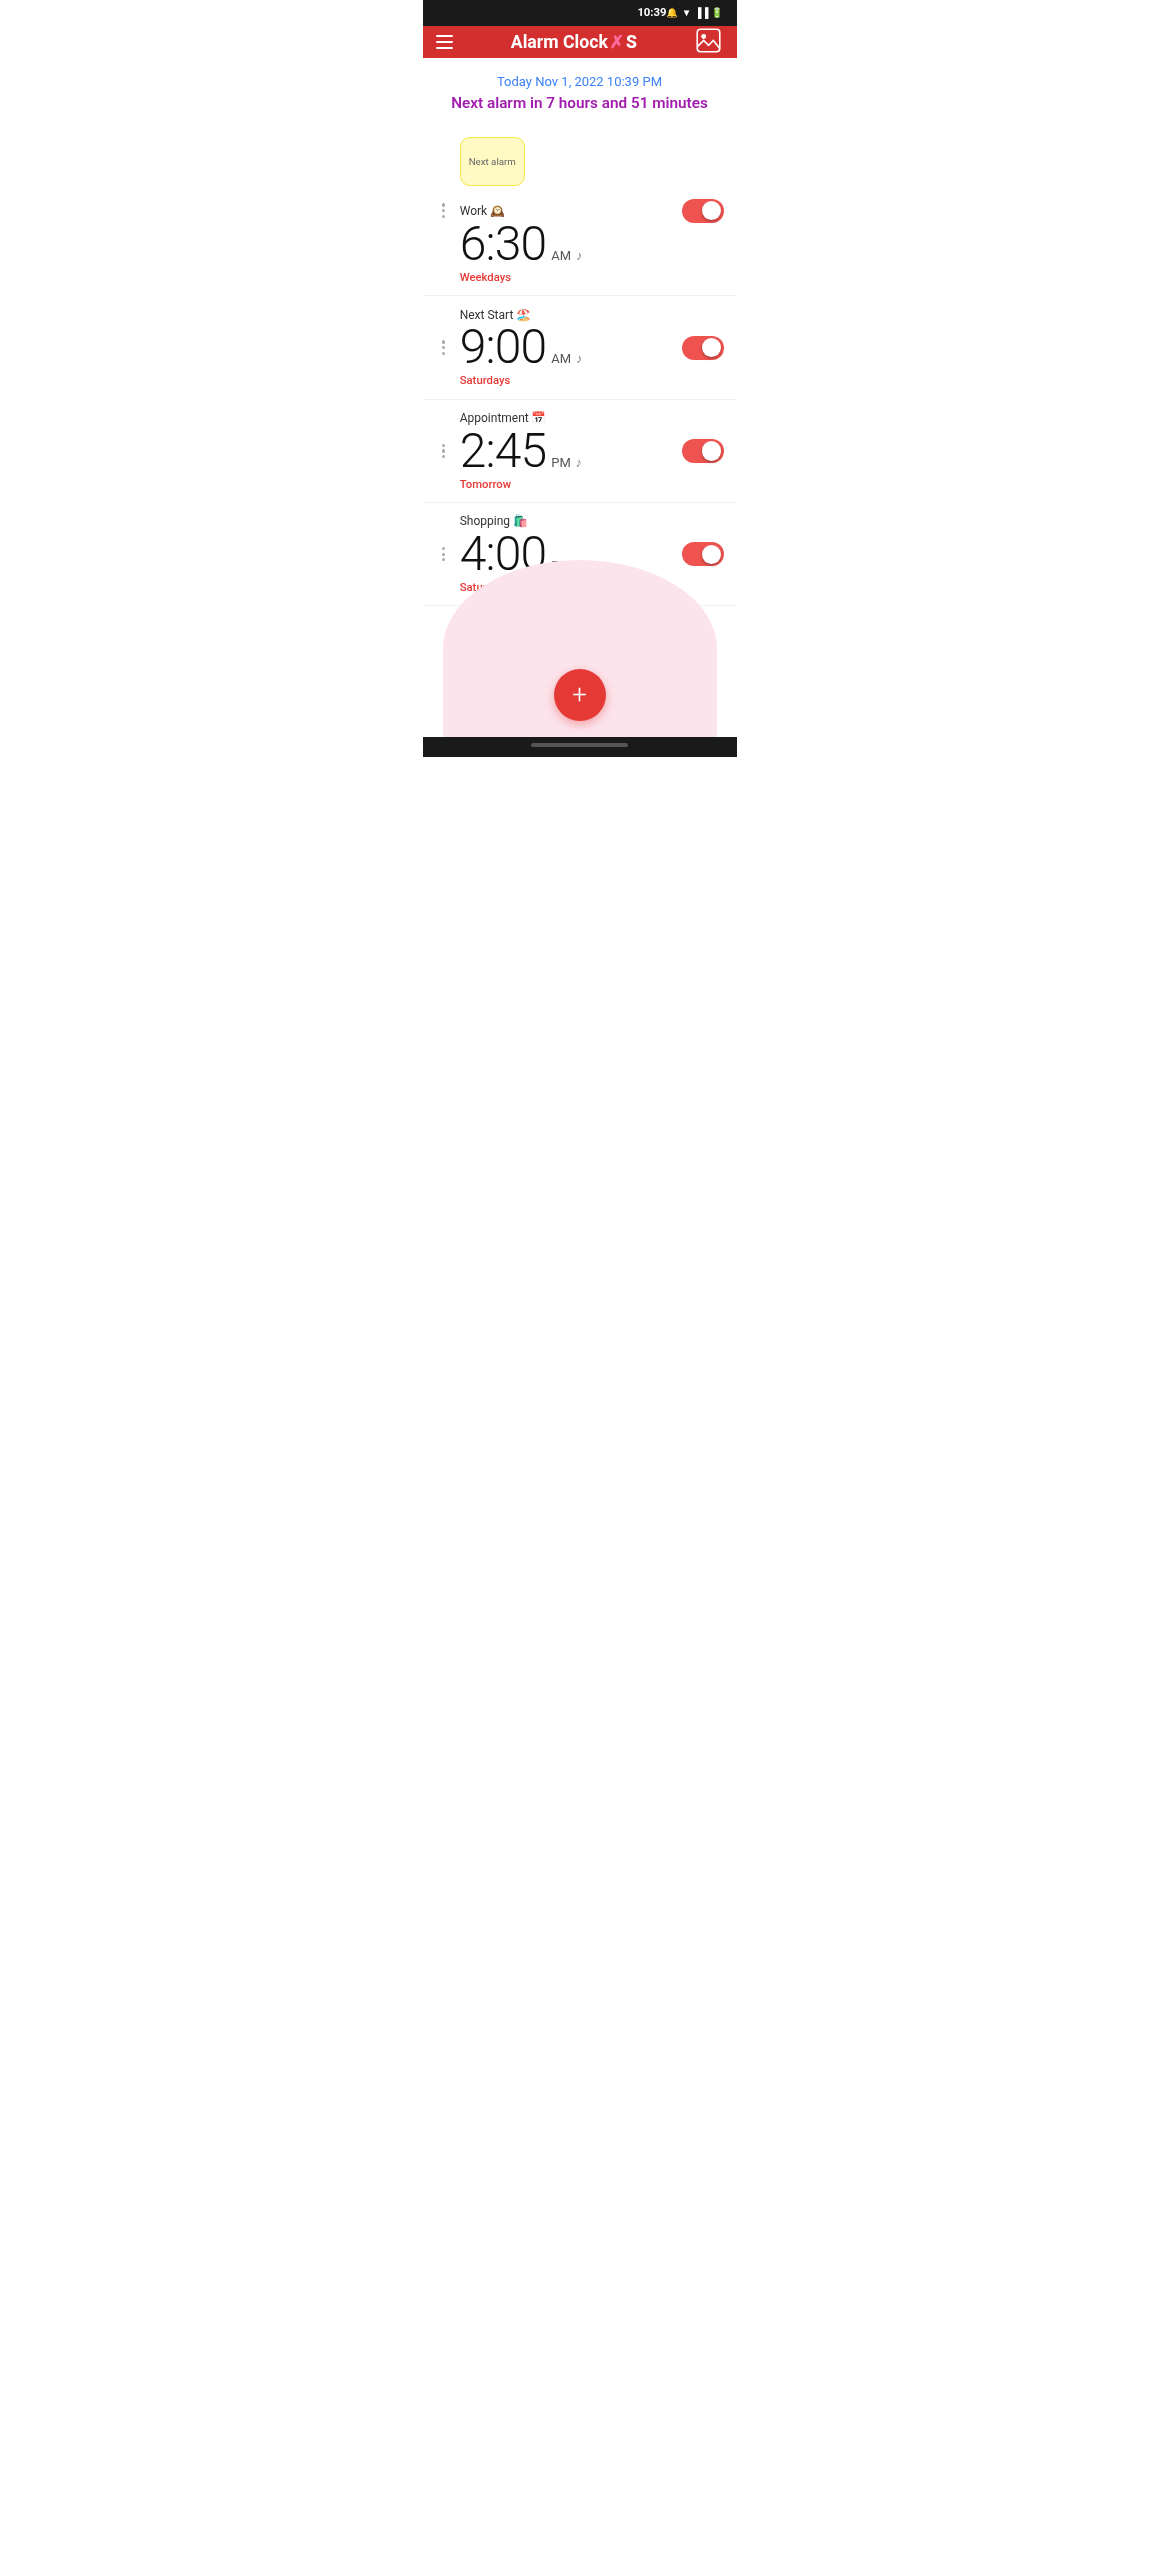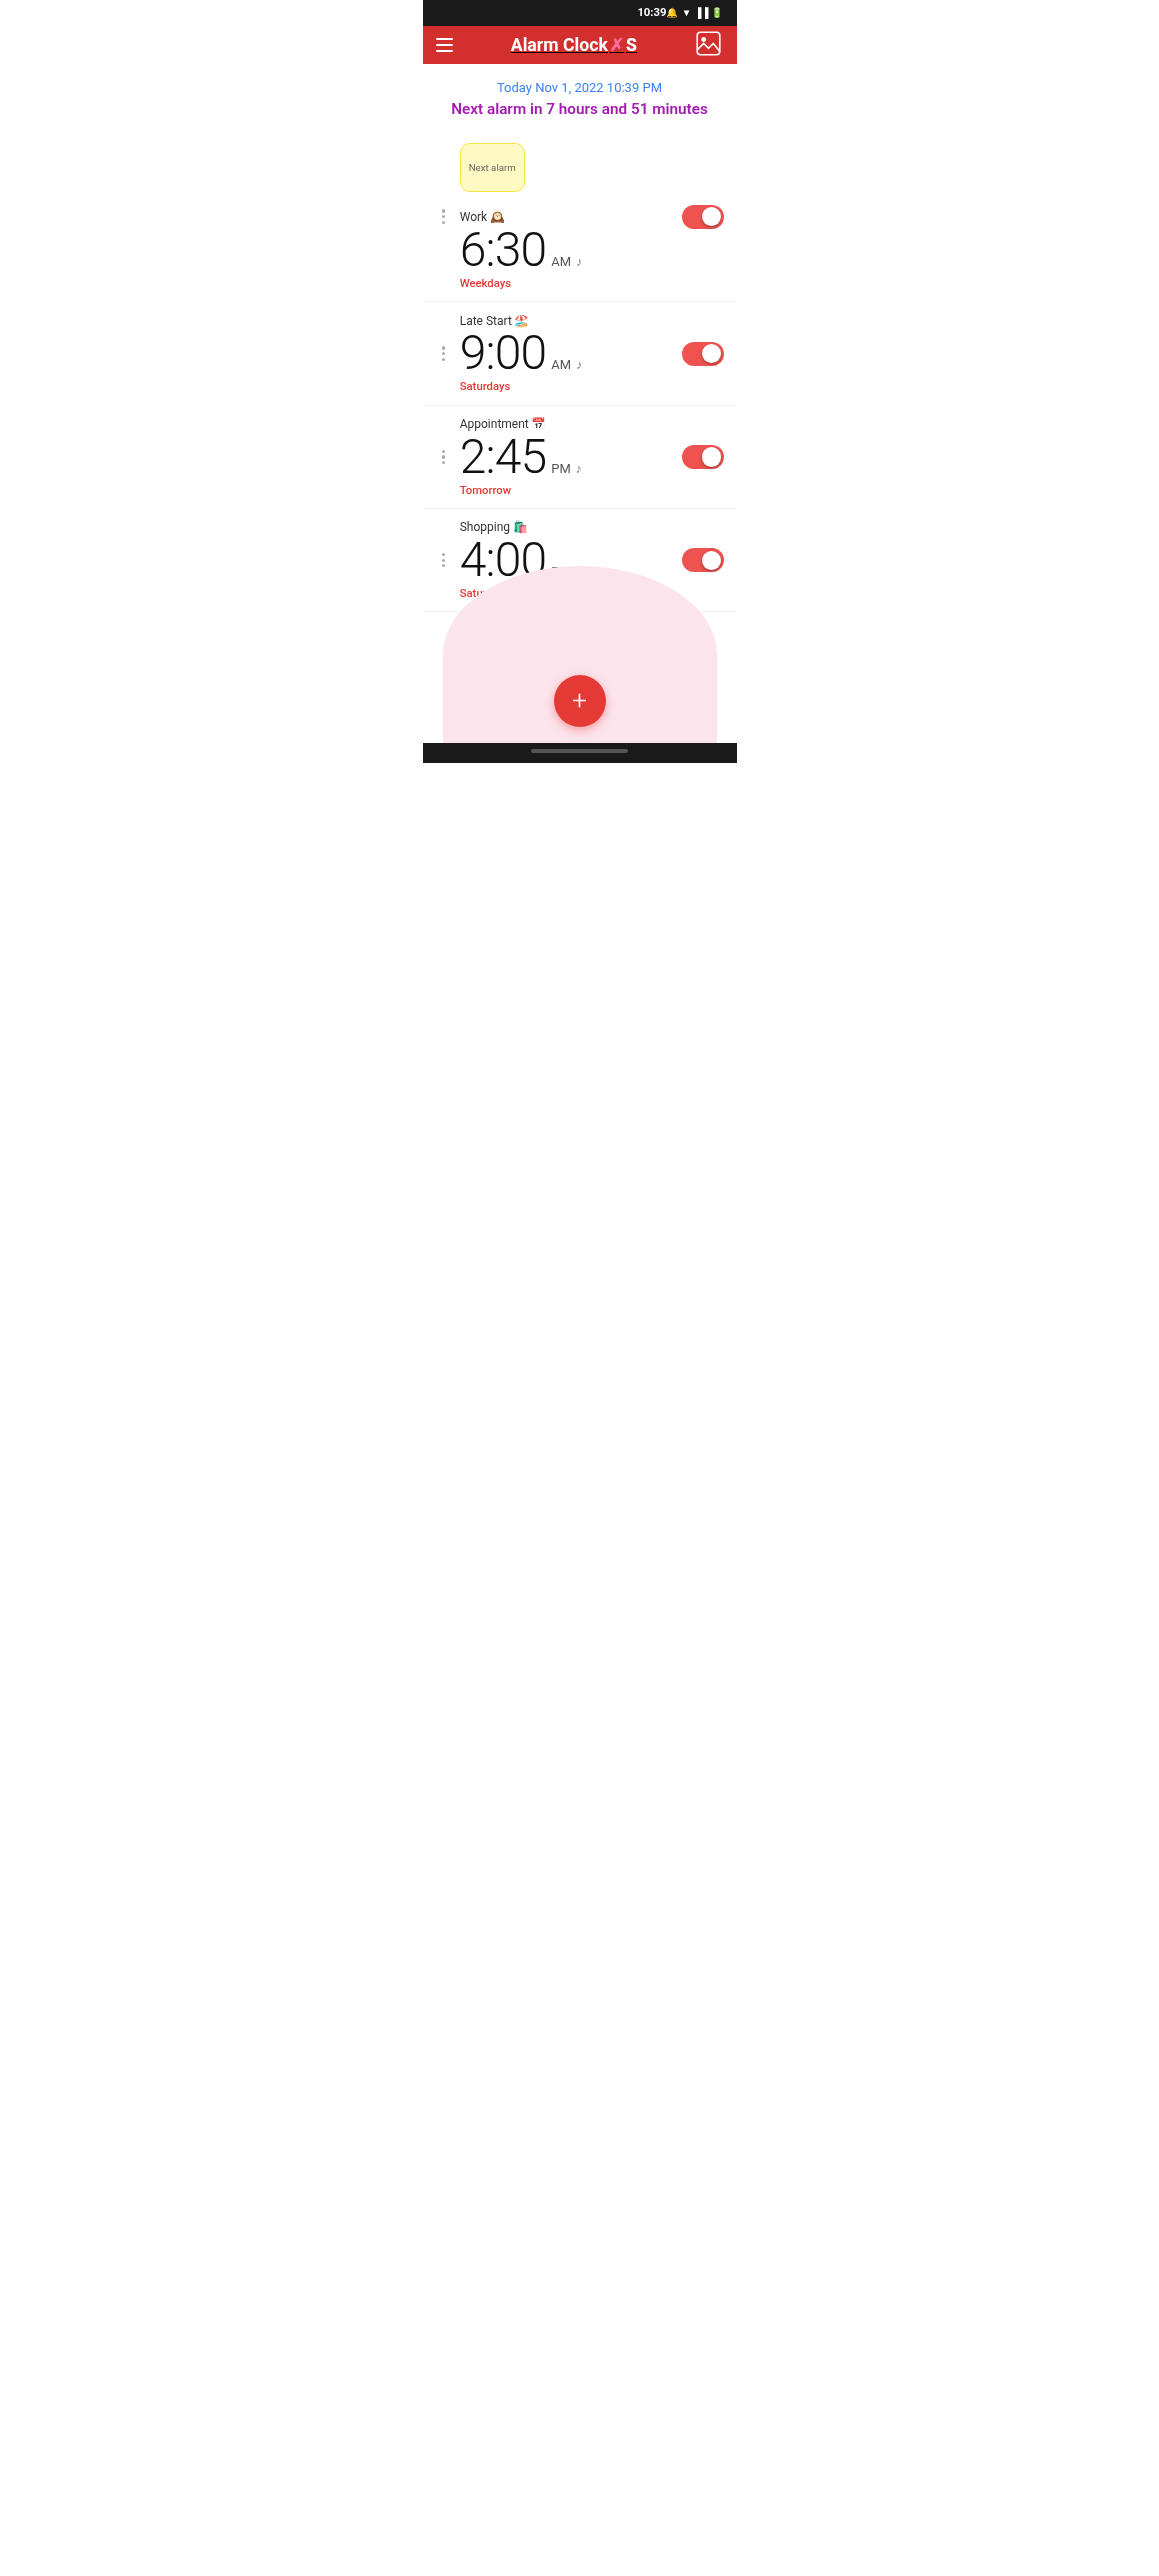--- a/index.html
+++ b/index.html
@@ -29,22 +29,21 @@
     .status-bar-time { font-size: 11.3px; font-weight: 700; }
     .status-icons { display: flex; align-items: center; gap: 3.2px; font-size: 9.7px; }
 
     
     .app-bar {
       background: #d32f2f;
       display: flex;
       align-items: center;
       justify-content: space-between;
       padding: 9.7px 13px;
-      height: 38px;
-      text-decoration: underline;
+      height: 32px;
     }
     .hamburger-icon {
       display: flex;
       flex-direction: column;
       gap: 4px;
       cursor: pointer;
     }
     .hamburger-icon span {
       display: block;
       width: 17.7px;
@@ -322,21 +321,21 @@
     </label>
   </div>
     <div class="alarm-item">
     <div class="more-dots">
       <span></span>
       <span></span>
       <span></span>
     </div>
     <div class="alarm-info">
 
-      <div class="alarm-label">Late Start 🏖️</div>
+      <div class="alarm-label">Next Start 🏖️</div>
       <div class="alarm-time-row">
         <span class="alarm-time">9:00</span>
         <span class="alarm-ampm">AM</span>
         <span class="alarm-sound-icon">♪</span>
       </div>
       <div class="alarm-repeat red">Saturdays</div>
     </div>
     <label class="toggle-switch">
       <input type="checkbox" checked="" style="">
       <div class="toggle-track on">

